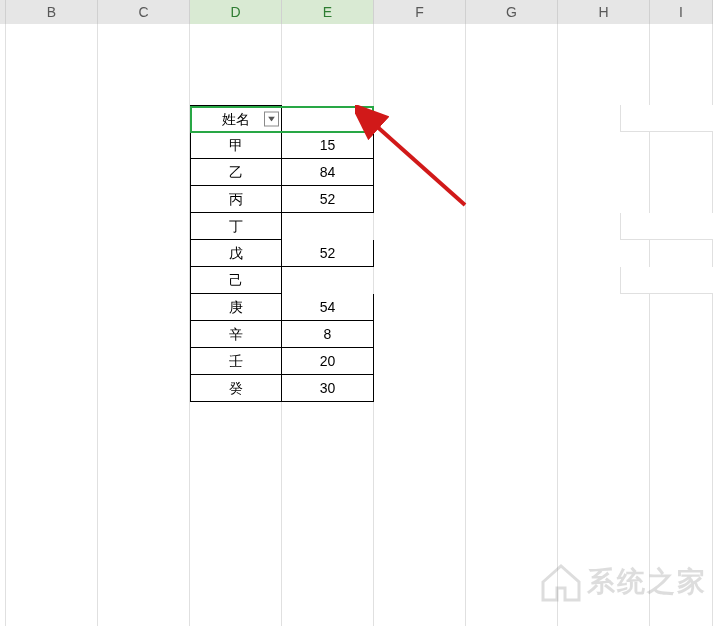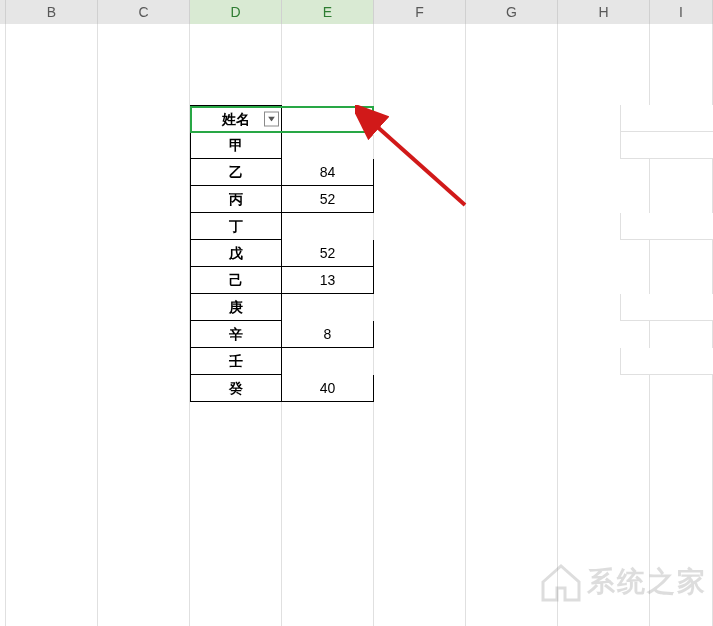--- a/index.html
+++ b/index.html
@@ -74,21 +74,21 @@
   .cF { width: 92px; }
   .cG { width: 92px; }
   .cH { width: 92px; }
   .cI { width: 63px; }  
 
   
   .tbl-top    { border-top: 1px solid #000; }
   .tbl-bottom { border-bottom: 1px solid #000; }
   .tbl-left   { border-left: 1px solid #000 !important; }
   .tbl-right  { border-right: 1px solid #000 !important; }
-  .tbl-mid-r  { border-right: 1px solid #000 !important; font-weight: bold; }
+  .tbl-mid-r  { border-right: 1px solid #000 !important; }
   .tbl-mid-b  { border-bottom: 1px solid #000 !important; }
 
   
   .green-outline {
     position: absolute;
     top: 106px; 
     left: 190px; 
     width: 184px; 
     height: 27px;
     border: 2px solid #28a745;
@@ -207,20 +207,21 @@
       <div class="cell cG"></div>
       <div class="cell cH"></div>
       <div class="cell cI"></div>
   </div>
 
   <div class="row">
     <div class="cell cA"></div>
       <div class="cell cB"></div>
       <div class="cell cC"></div>
     <div class="cell cD tbl-left tbl-mid-r tbl-mid-b">甲</div>
+    <div class="cell cE tbl-right tbl-mid-b">15</div>
     <div class="cell cF"></div>
       <div class="cell cG"></div>
       <div class="cell cH"></div>
       <div class="cell cI"></div>
   </div>
   <div class="row">
     <div class="cell cA"></div>
       <div class="cell cB"></div>
       <div class="cell cC"></div>
     <div class="cell cD tbl-left tbl-mid-r tbl-mid-b">乙</div>
@@ -260,31 +261,31 @@
     <div class="cell cF"></div>
       <div class="cell cG"></div>
       <div class="cell cH"></div>
       <div class="cell cI"></div>
   </div>
   <div class="row">
     <div class="cell cA"></div>
       <div class="cell cB"></div>
       <div class="cell cC"></div>
     <div class="cell cD tbl-left tbl-mid-r tbl-mid-b">己</div>
-    <div class="cell cE tbl-right tbl-mid-b">13</div>
     <div class="cell cF"></div>
       <div class="cell cG"></div>
       <div class="cell cH"></div>
       <div class="cell cI"></div>
   </div>
   <div class="row">
     <div class="cell cA"></div>
       <div class="cell cB"></div>
       <div class="cell cC"></div>
     <div class="cell cD tbl-left tbl-mid-r tbl-mid-b">庚</div>
+    <div class="cell cE tbl-right tbl-mid-b">54</div>
     <div class="cell cF"></div>
       <div class="cell cG"></div>
       <div class="cell cH"></div>
       <div class="cell cI"></div>
   </div>
   <div class="row">
     <div class="cell cA"></div>
       <div class="cell cB"></div>
       <div class="cell cC"></div>
     <div class="cell cD tbl-left tbl-mid-r tbl-mid-b">辛</div>
@@ -292,32 +293,33 @@
     <div class="cell cF"></div>
       <div class="cell cG"></div>
       <div class="cell cH"></div>
       <div class="cell cI"></div>
   </div>
   <div class="row">
     <div class="cell cA"></div>
       <div class="cell cB"></div>
       <div class="cell cC"></div>
     <div class="cell cD tbl-left tbl-mid-r tbl-mid-b">壬</div>
+    <div class="cell cE tbl-right tbl-mid-b">20</div>
     <div class="cell cF"></div>
       <div class="cell cG"></div>
       <div class="cell cH"></div>
       <div class="cell cI"></div>
   </div>
 
   <div class="row">
     <div class="cell cA"></div>
       <div class="cell cB"></div>
       <div class="cell cC"></div>
     <div class="cell cD tbl-left tbl-mid-r tbl-bottom">癸</div>
-    <div class="cell cE tbl-right tbl-bottom">40</div>
+    <div class="cell cE tbl-right tbl-bottom">30</div>
     <div class="cell cF"></div>
       <div class="cell cG"></div>
       <div class="cell cH"></div>
       <div class="cell cI"></div>
   </div>
 
   <div class="row">
       <div class="cell cA"></div>
       <div class="cell cB"></div>
       <div class="cell cC"></div>

